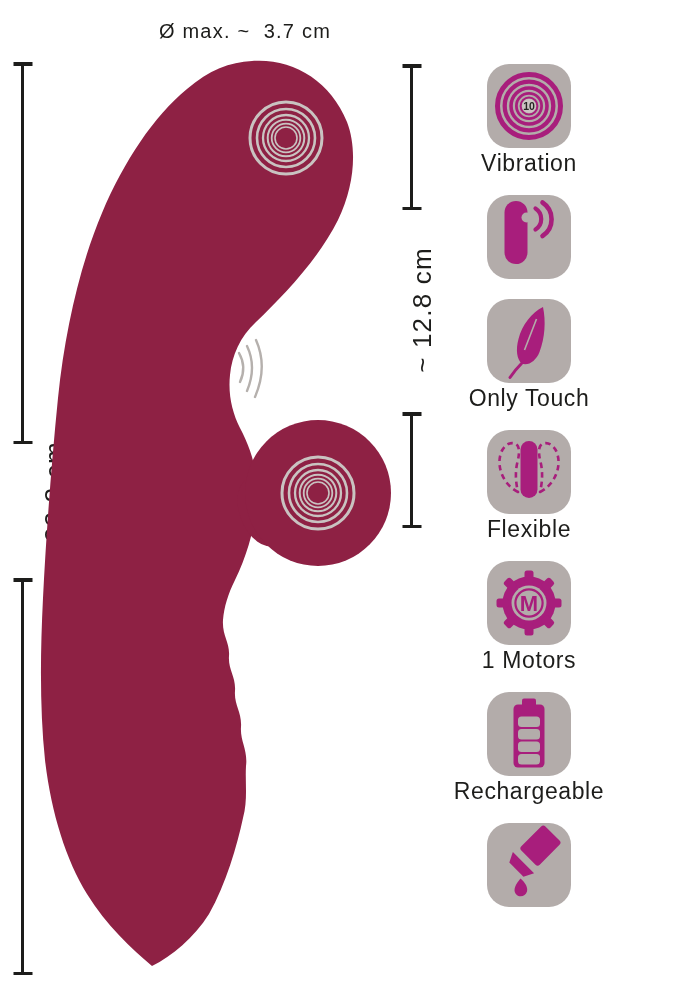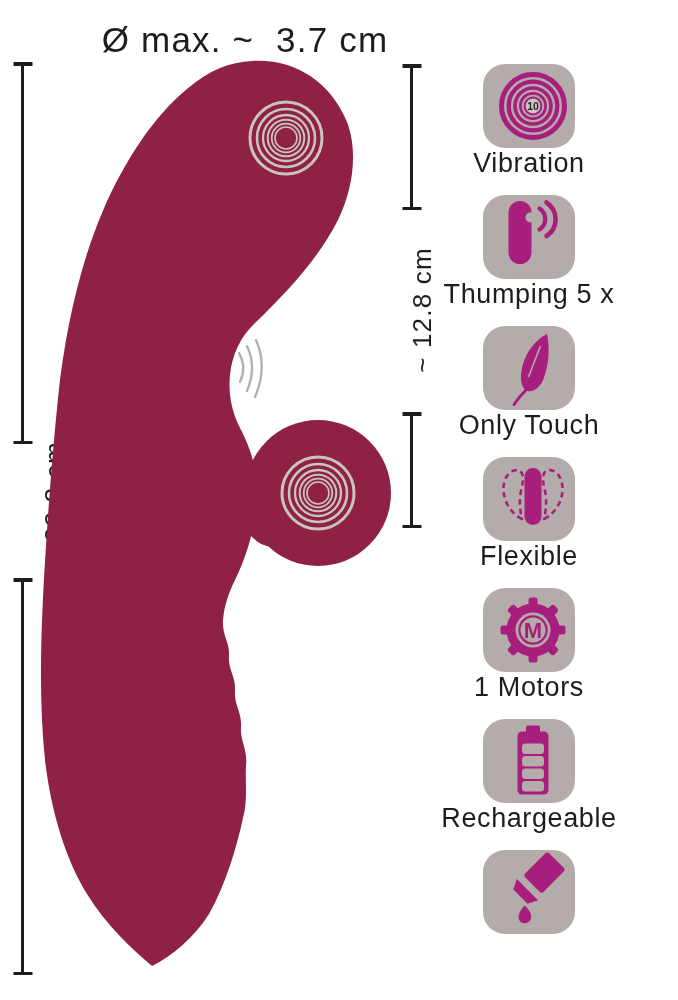--- a/index.html
+++ b/index.html
@@ -16,36 +16,36 @@
   .mcap{position:absolute;left:50%;transform:translateX(-50%);width:19px;height:3.5px;background:#1d1d1b;}
   .mcap.top{top:0;}
   .mcap.bot{bottom:0;}
   .vlabel{
     position:absolute;width:190px;height:32px;line-height:32px;
     text-align:center;font-size:26px;letter-spacing:1.2px;
     transform:rotate(-90deg);white-space:pre;
   }
   .title{
     position:absolute;top:20px;left:20px;width:450px;
-    text-align:center;font-size:35px;letter-spacing:1.2px;white-space:pre;
+    text-align:center;font-size:20px;letter-spacing:1.2px;white-space:pre;
   }
   
   #product-svg{position:absolute;left:0;top:0;}
   
   .features{
     position:absolute;left:398px;top:64px;width:262px;
     display:flex;flex-direction:column;align-items:center;gap:20px;
   }
   .feature{display:flex;flex-direction:column;align-items:center;width:100%;}
   .badge{
     width:84px;height:84px;border-radius:22px;background:#b3acaa;
-    display:flex;align-items:center;justify-content:center;padding-left:8px;
+    display:flex;align-items:center;justify-content:center;
   }
   .feature-label{
-    margin-top:3px;font-size:27px;line-height:24px;letter-spacing:0.6px;
+    margin-top:3px;font-size:23px;line-height:24px;letter-spacing:0.6px;
     text-align:right;white-space:nowrap;
   }
 </style>
 </head>
 <body>
 
 <div id="canvas">
 
   <div class="title">Ø max. ~  3.7 cm</div>
 
@@ -143,21 +143,20 @@
 
     <div class="feature">
       <div class="badge">
         <svg width="84" height="84" viewBox="0 0 84 84">
           <rect x="17.5" y="6" width="23" height="63" rx="11.5" fill="#a81e7c"></rect>
           <circle cx="39.5" cy="22.5" r="5" fill="#b3acaa"></circle>
           <path d="M 48.5 13.5 A 12.5 12.5 0 0 1 48.5 34.5" fill="none" stroke="#a81e7c" stroke-width="4.2" stroke-linecap="round"></path>
           <path d="M 55.5 7.5 A 20 20 0 0 1 55.5 41" fill="none" stroke="#a81e7c" stroke-width="4.6" stroke-linecap="round"></path>
         </svg>
       </div>
-      <div class="feature-label">Thumping 5 x</div>
     </div>
 
     <div class="feature">
       <div class="badge">
         <svg width="84" height="84" viewBox="0 0 84 84">
           <path d="M 56 8 C 45 13 35 26 31.5 40 C 28.5 51 30 60 34.5 64.5 C 41 67.5 49 62 52.5 53 C 58 39 59 22 56 8 Z" fill="#a81e7c"></path>
           <path d="M 34.5 64.5 C 30 69 26 74 23 78.5" fill="none" stroke="#a81e7c" stroke-width="3" stroke-linecap="round"></path>
           <path d="M 49.5 20 L 37.5 51" stroke="#b3acaa" stroke-width="1.6"></path>
         </svg>
       </div>

